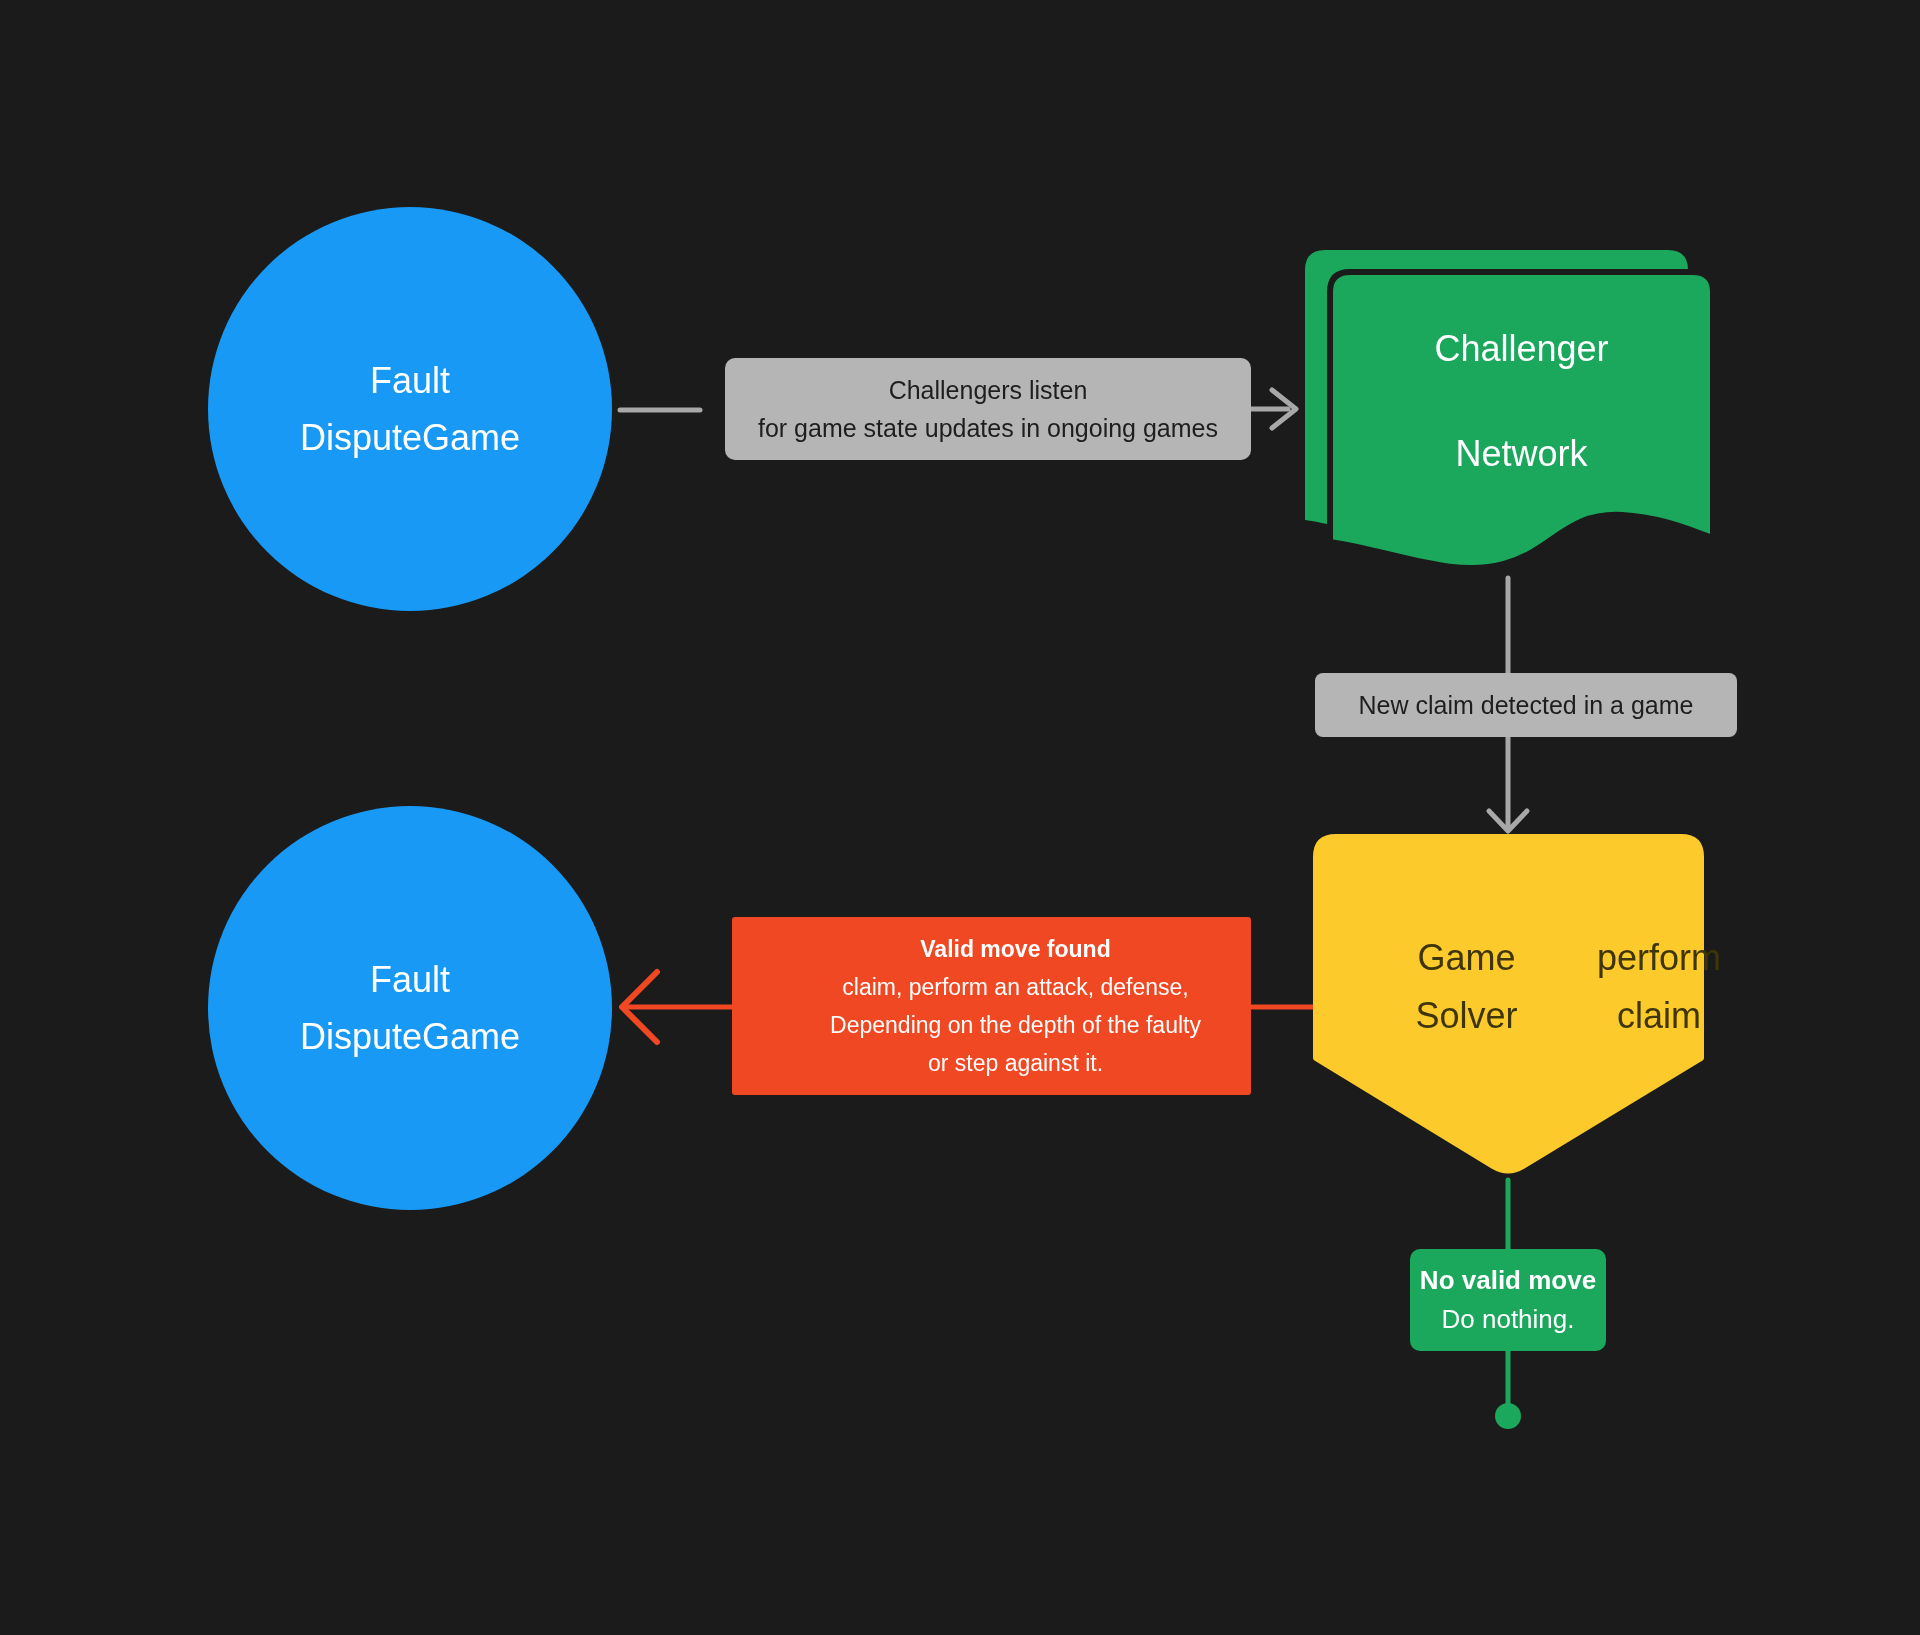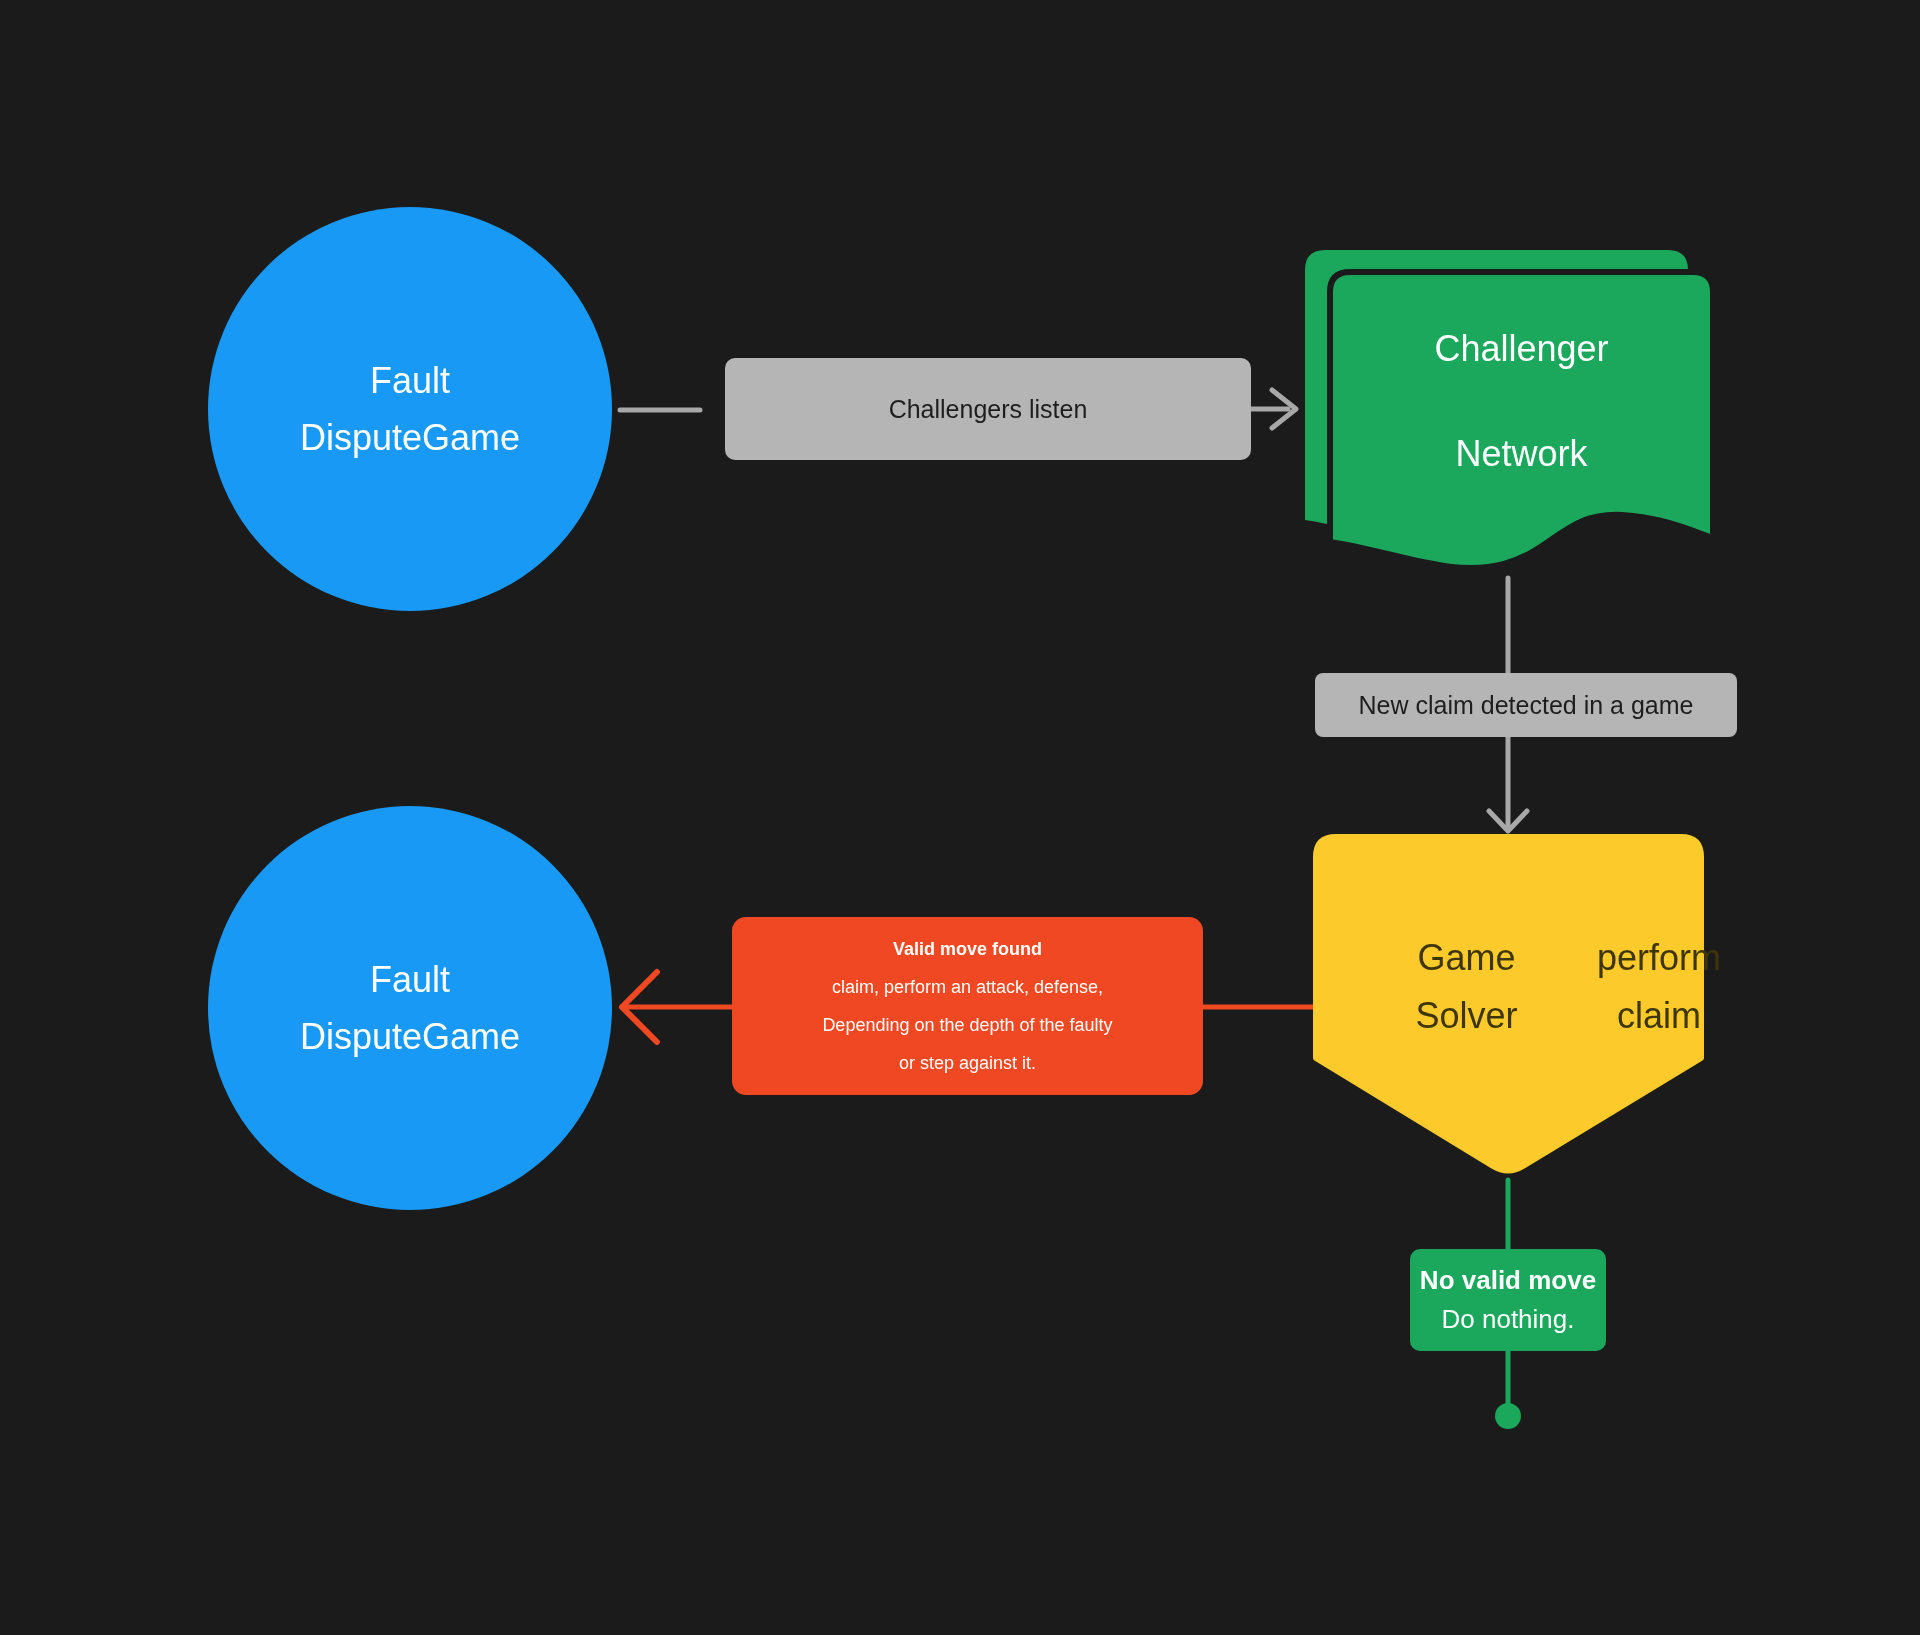--- a/index.html
+++ b/index.html
@@ -22,24 +22,24 @@
     position:absolute;background:#B5B5B5;color:#1E1E1E;
     display:flex;flex-direction:column;align-items:center;justify-content:center;
     text-align:center;white-space:nowrap;
   }
   .listen-label{left:693px;top:358px;width:526px;height:102px;border-radius:10px;
     font-size:25px;line-height:38px;margin-left:32px;}
   .new-claim-label{left:1315px;top:673px;width:422px;height:64px;border-radius:8px;
     font-size:25px;line-height:30px;}
   
   .red-box{
-    position:absolute;left:732px;top:917px;width:471px;height:178px;border-radius:14px;
+    position:absolute;left:732px;top:917px;width:471px;height:178px;border-radius:3px;
     background:#EF4823;color:#FFFFFF;
     display:flex;flex-direction:column;align-items:center;justify-content:center;
-    text-align:center;font-size:18px;line-height:38px;white-space:nowrap;
+    text-align:center;font-size:23px;line-height:38px;white-space:nowrap;padding-left:48px;
   }
   .red-box .bold-line{font-weight:700;}
   
   .green-box{
     position:absolute;left:1410px;top:1249px;width:196px;height:102px;border-radius:10px;
     background:#1BA75C;color:#FFFFFF;
     display:flex;flex-direction:column;align-items:center;justify-content:center;
     text-align:center;font-size:26px;line-height:39px;white-space:nowrap;
   }
   .green-box .bold-line{font-weight:700;}
@@ -96,20 +96,21 @@
     <span>DisputeGame</span>
   </div>
 
   <div class="doc-text">
     <span>Challenger</span>
     <span>Network</span>
   </div>
 
   <div class="gray-label listen-label">
     <span>Challengers listen</span>
+    <span>for game state updates in ongoing games</span>
   </div>
 
   <div class="gray-label new-claim-label">
     <span>New claim detected in a game</span>
   </div>
 
   <div class="banner-text">
     <span>Game Solver</span>
     <span>perform claim</span>
   </div>

